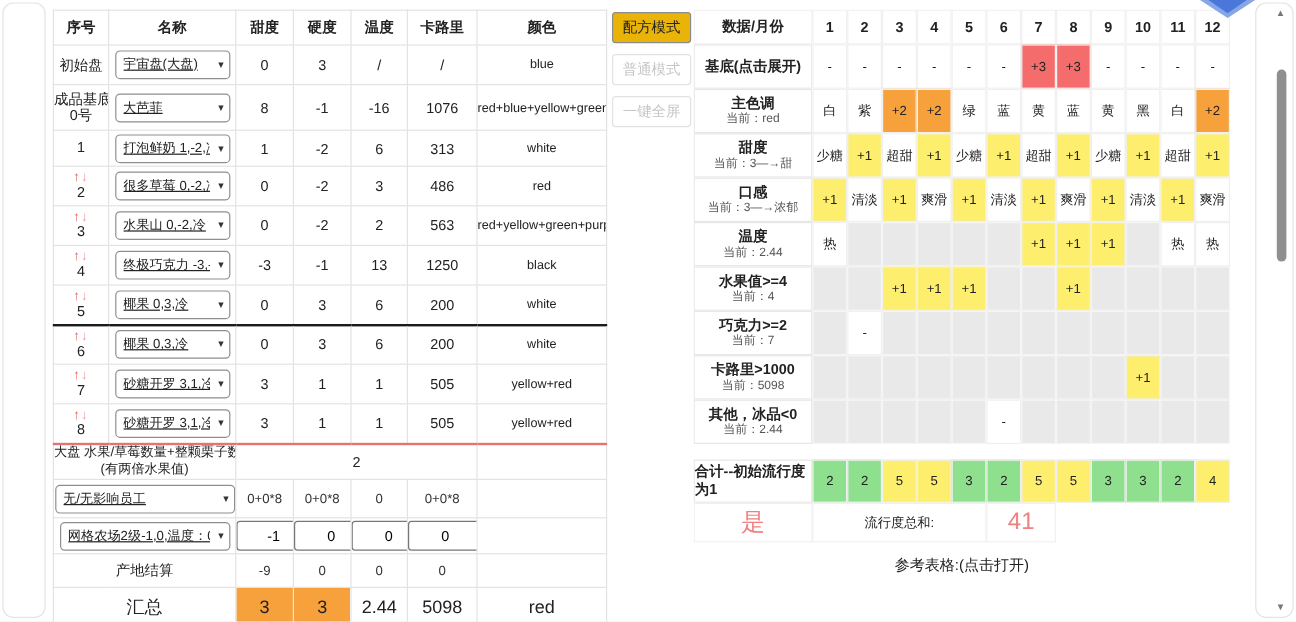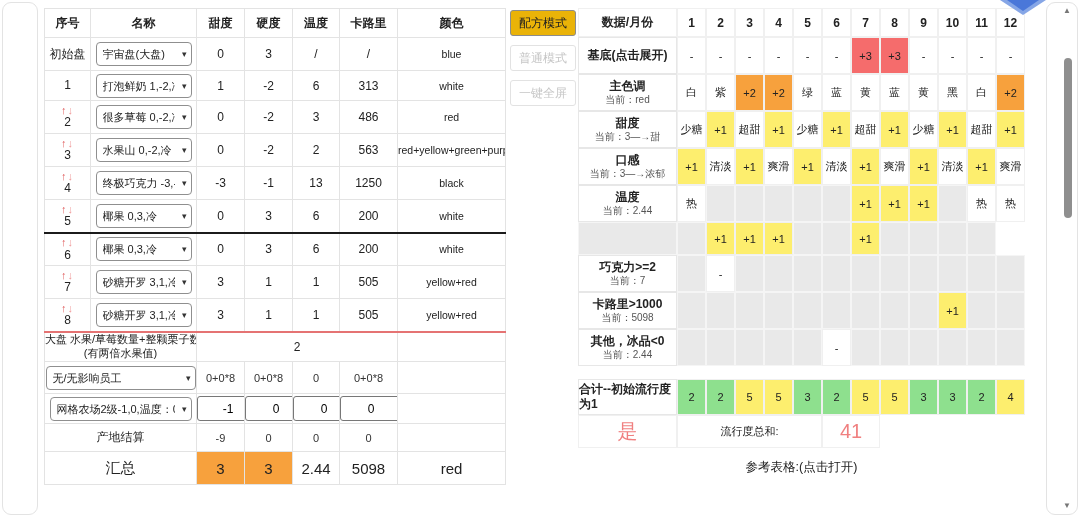--- a/index.html
+++ b/index.html
@@ -23,21 +23,21 @@
   tr.rE{height:30px}tr.rF{height:32px}tr.rG{height:30px}tr.rH{height:28px}tr.rI{height:33px}
   tr.bline td{border-bottom:2px solid #1b1b1b;}
   tr.rline td{border-bottom:2px solid #e57373;}
   .numcell{line-height:1.05;font-size:12px;}
   .arr{display:block;font-size:11px;letter-spacing:1px;}
   .arr .up{color:#e05c5c;} .arr .dn{color:#ef9a9a;}
   .colorcol{font-size:10.5px;}
   .selwrap{position:relative;display:inline-block;}
   .selwrap select{appearance:none;-webkit-appearance:none;border:1px solid #8f8f8f;border-radius:4px;
         background:#fff;font-size:11px;height:24px;padding:0 16px 0 6px;width:96px;color:#222;
-        font-family:inherit;}
+        font-family:inherit;text-decoration:underline;}
   .selwrap .chev{position:absolute;right:5px;top:50%;transform:translateY(-52%);font-size:9px;color:#333;pointer-events:none;}
   .selwrap.wide select{width:150px;}
   .selwrap.wide2 select{width:142px;}
   .smalllabel{font-size:11px;line-height:1.25;}
   .numin{width:56px;height:21px;border:1px solid #777;border-radius:3px;text-align:center;
          font-size:12px;font-family:inherit;background:#fff;}
   .muted{font-size:11px;color:#333;}
   .sumrow td{font-size:15px;}
   .cell-orange{background:#f7a13d;}
   
@@ -99,20 +99,29 @@
     </tr>
     <tr class="rA">
       <td class="numcell">初始盘</td>
       <td><span class="selwrap"><select><option>宇宙盘(大盘)</option></select><span class="chev">▾</span></span></td>
       <td>0</td>
       <td>3</td>
       <td>/</td>
       <td>/</td>
       <td class="colorcol">blue</td>
     </tr>
+    <tr class="rB">
+      <td class="numcell"><span>成品基底</span><br><span>0号</span></td>
+      <td><span class="selwrap"><select><option>大芭菲</option></select><span class="chev">▾</span></span></td>
+      <td>8</td>
+      <td>-1</td>
+      <td>-16</td>
+      <td>1076</td>
+      <td class="colorcol">red+blue+yellow+green</td>
+    </tr>
     <tr class="rC">
       <td class="numcell">1</td>
       <td><span class="selwrap"><select><option>打泡鲜奶  1,-2,冷</option></select><span class="chev">▾</span></span></td>
       <td>1</td>
       <td>-2</td>
       <td>6</td>
       <td>313</td>
       <td class="colorcol">white</td>
     </tr>
     <tr class="rD">
@@ -324,20 +333,24 @@
           <div class="rcell bg-gray"></div>
           <div class="rcell bg-gray"></div>
           <div class="rcell bg-yellow">+1</div>
           <div class="rcell bg-yellow">+1</div>
           <div class="rcell bg-yellow">+1</div>
           <div class="rcell bg-gray"></div>
           <div class="rcell">热</div>
           <div class="rcell">热</div>
         </div>
         <div class="rrow">
+          <div class="rcell rlabel">
+            <b>水果值&gt;=4</b>
+            <span class="sub">当前：4</span>
+          </div>
           <div class="rcell bg-gray"></div>
           <div class="rcell bg-gray"></div>
           <div class="rcell bg-yellow">+1</div>
           <div class="rcell bg-yellow">+1</div>
           <div class="rcell bg-yellow">+1</div>
           <div class="rcell bg-gray"></div>
           <div class="rcell bg-gray"></div>
           <div class="rcell bg-yellow">+1</div>
           <div class="rcell bg-gray"></div>
           <div class="rcell bg-gray"></div>

